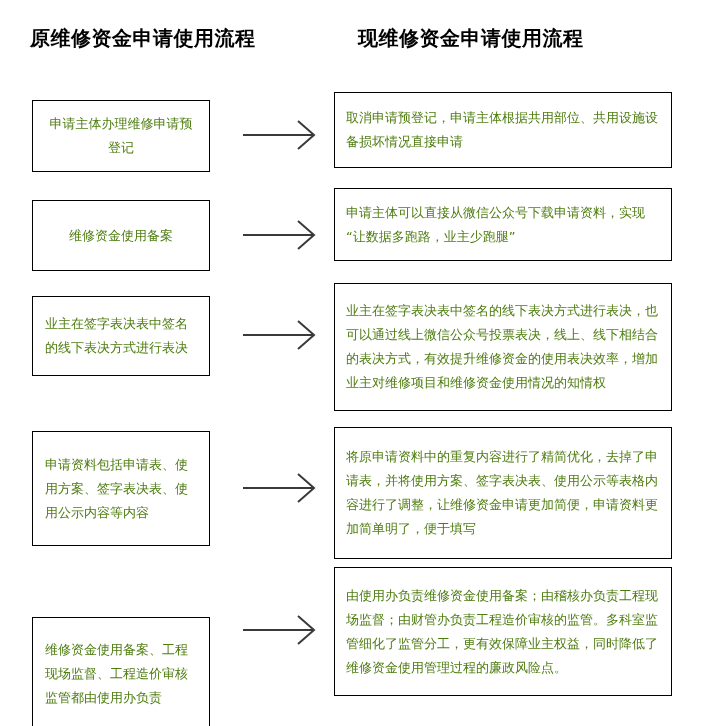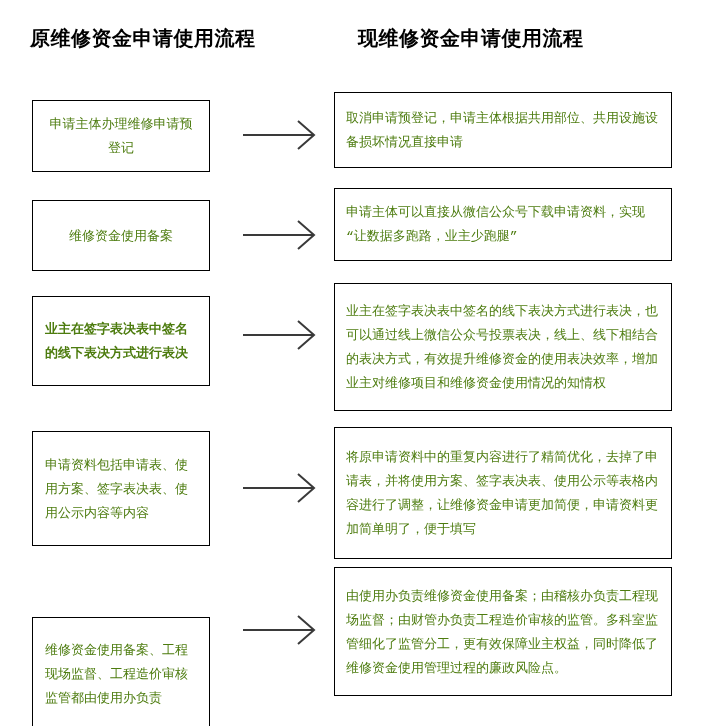--- a/index.html
+++ b/index.html
@@ -59,34 +59,34 @@
   }
 
   
   .left-box { left: 32px; width: 178px; }
   .left-box .node-text {
     padding: 0 12px;
     text-align: left;
   }
   #left-box-1 { top: 100px;  height: 72px; }
   #left-box-2 { top: 200px;  height: 71px; }
-  #left-box-3 { top: 296px;  height: 90px; font-weight: bold; }
+  #left-box-3 { top: 296px;  height: 80px; }
   #left-box-4 { top: 431px;  height: 115px; }
   #left-box-5 { top: 577px;  height: 114px; margin-top: 40px; }
   #left-box-1 .node-text { text-align: center; }
   #left-box-2 .node-text { text-align: center; }
 
   
   .right-box { left: 334px; width: 338px; justify-content: center; }
   .right-box .node-text {
     padding: 0 11px;
     text-align: left;
   }
   #right-box-1 { top: 92px;  height: 76px; }
-  #right-box-2 { top: 188px; height: 73px; font-family: Liberation Mono, monospace; }
+  #right-box-2 { top: 188px; height: 73px; }
   #right-box-3 { top: 283px; height: 128px; }
   #right-box-4 { top: 427px; height: 132px; }
   #right-box-5 { top: 567px; height: 129px; }
 
   
   .arrow {
     position: absolute;
     left: 241px;
     width: 84px;
     height: 34px;

